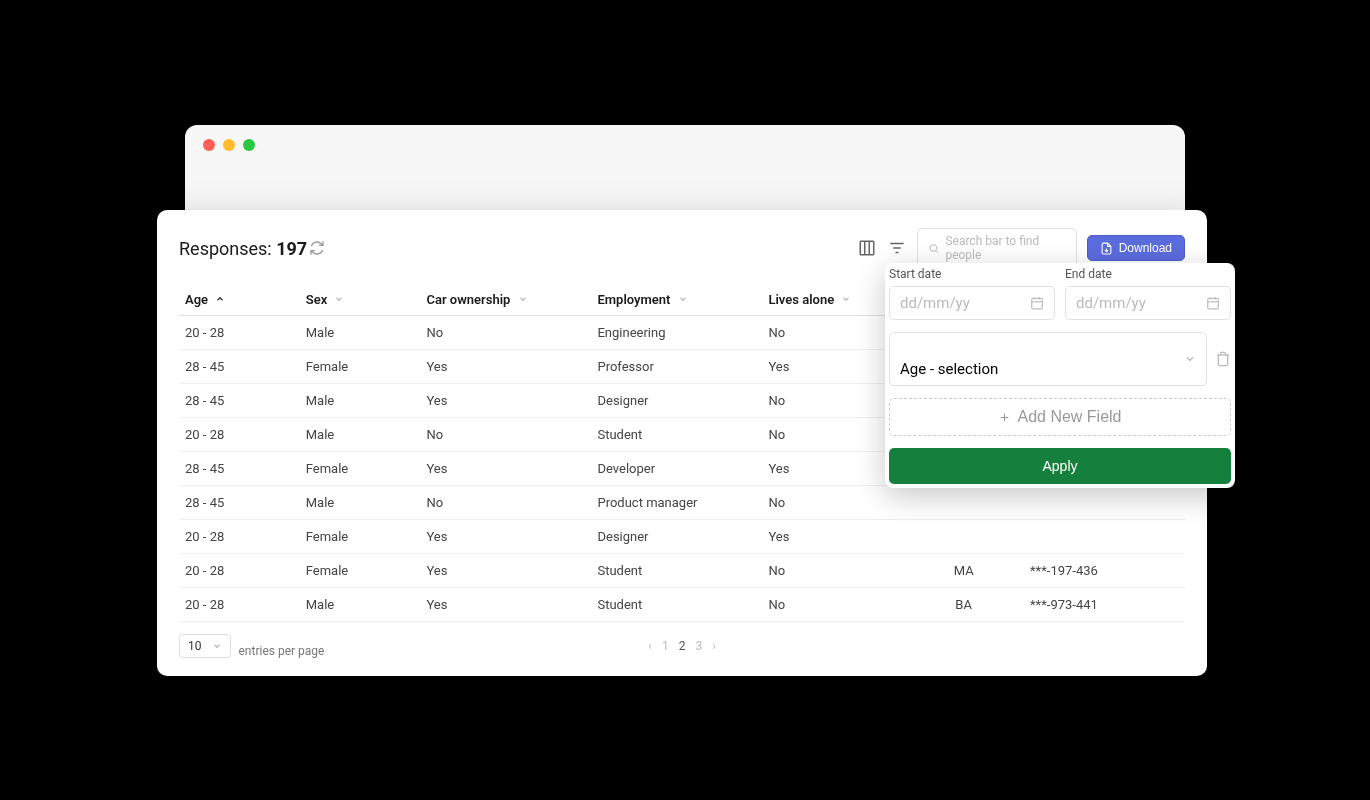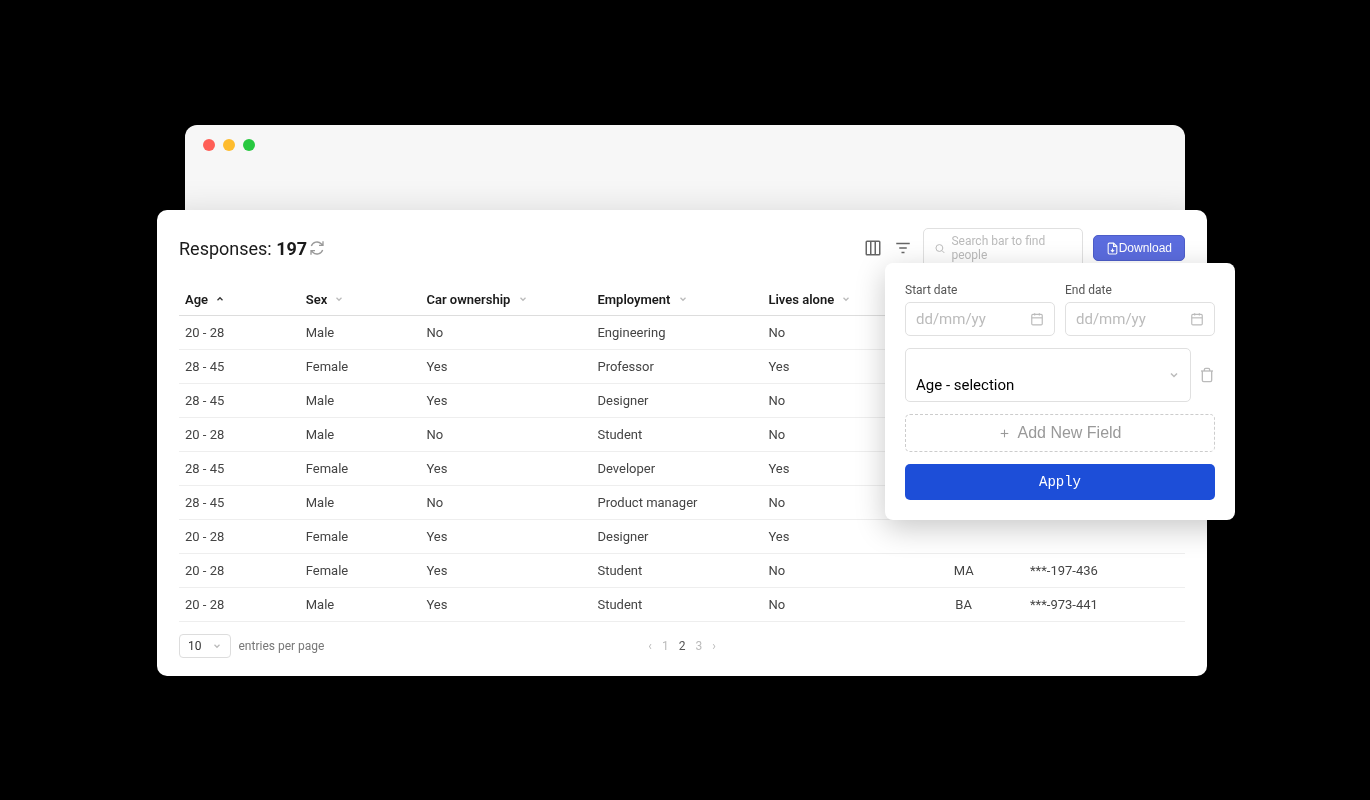--- a/index.html
+++ b/index.html
@@ -87,20 +87,21 @@
       border-radius: 5px;
       padding: 5px 10px;
       font-size: 12px;
       color: #bbb;
       background: #fff;
       width: 160px;
     }
     .download-btn {
       display: flex;
       align-items: center;
+      gap: 6px;
       background: #5b6cde;
       border: 1px solid #4d5dc9;
       color: #fff;
       font-size: 12px;
       padding: 5px 12px;
       border-radius: 5px;
       cursor: pointer;
     }
     table {
       width: 100%;
@@ -133,21 +134,21 @@
     .pagination-row {
       display: flex;
       align-items: center;
       justify-content: space-between;
       margin-top: 12px;
       font-size: 12px;
       color: #777;
     }
     .entries-select {
       display: flex;
-      align-items: center;
+      align-items: flex-end;
       gap: 8px;
     }
     .select-box {
       border: 1px solid #ddd;
       border-radius: 4px;
       padding: 4px 8px;
       display: flex;
       align-items: center;
       gap: 10px;
       color: #333;
@@ -164,21 +165,21 @@
     .pager span { color: #bbb; cursor: pointer; }
     .pager .active { color: #555; }
     .filter-panel {
       position: absolute;
       top: 263px;
       left: 885px;
       width: 350px;
       background: #fff;
       border-radius: 8px;
       box-shadow: 0 8px 30px rgba(0,0,0,0.22);
-      padding: 20px;
+      padding: 4px;
       z-index: 5;
     }
     .date-row {
       display: flex;
       gap: 10px;
     }
     .date-group {
       flex: 1;
     }
     .filter-label {
@@ -228,28 +229,27 @@
       color: #999;
       display: flex;
       align-items: center;
       justify-content: center;
       gap: 6px;
       cursor: pointer;
     }
     .apply-btn {
       margin-top: 12px;
       width: 100%;
-      background: #1d4ed8;
+      background: #15803d;
       color: #fff;
       border: none;
       border-radius: 5px;
       padding: 10px;
       font-size: 14px;
       cursor: pointer;
-      font-family: Liberation Mono, monospace;
     }
     svg { display: block; }
   </style>
 </head>
 <body>
 
 <div class="browser-frame">
   <div class="traffic-lights">
     <div class="traffic-light tl-red"></div>
     <div class="traffic-light tl-yellow"></div>

